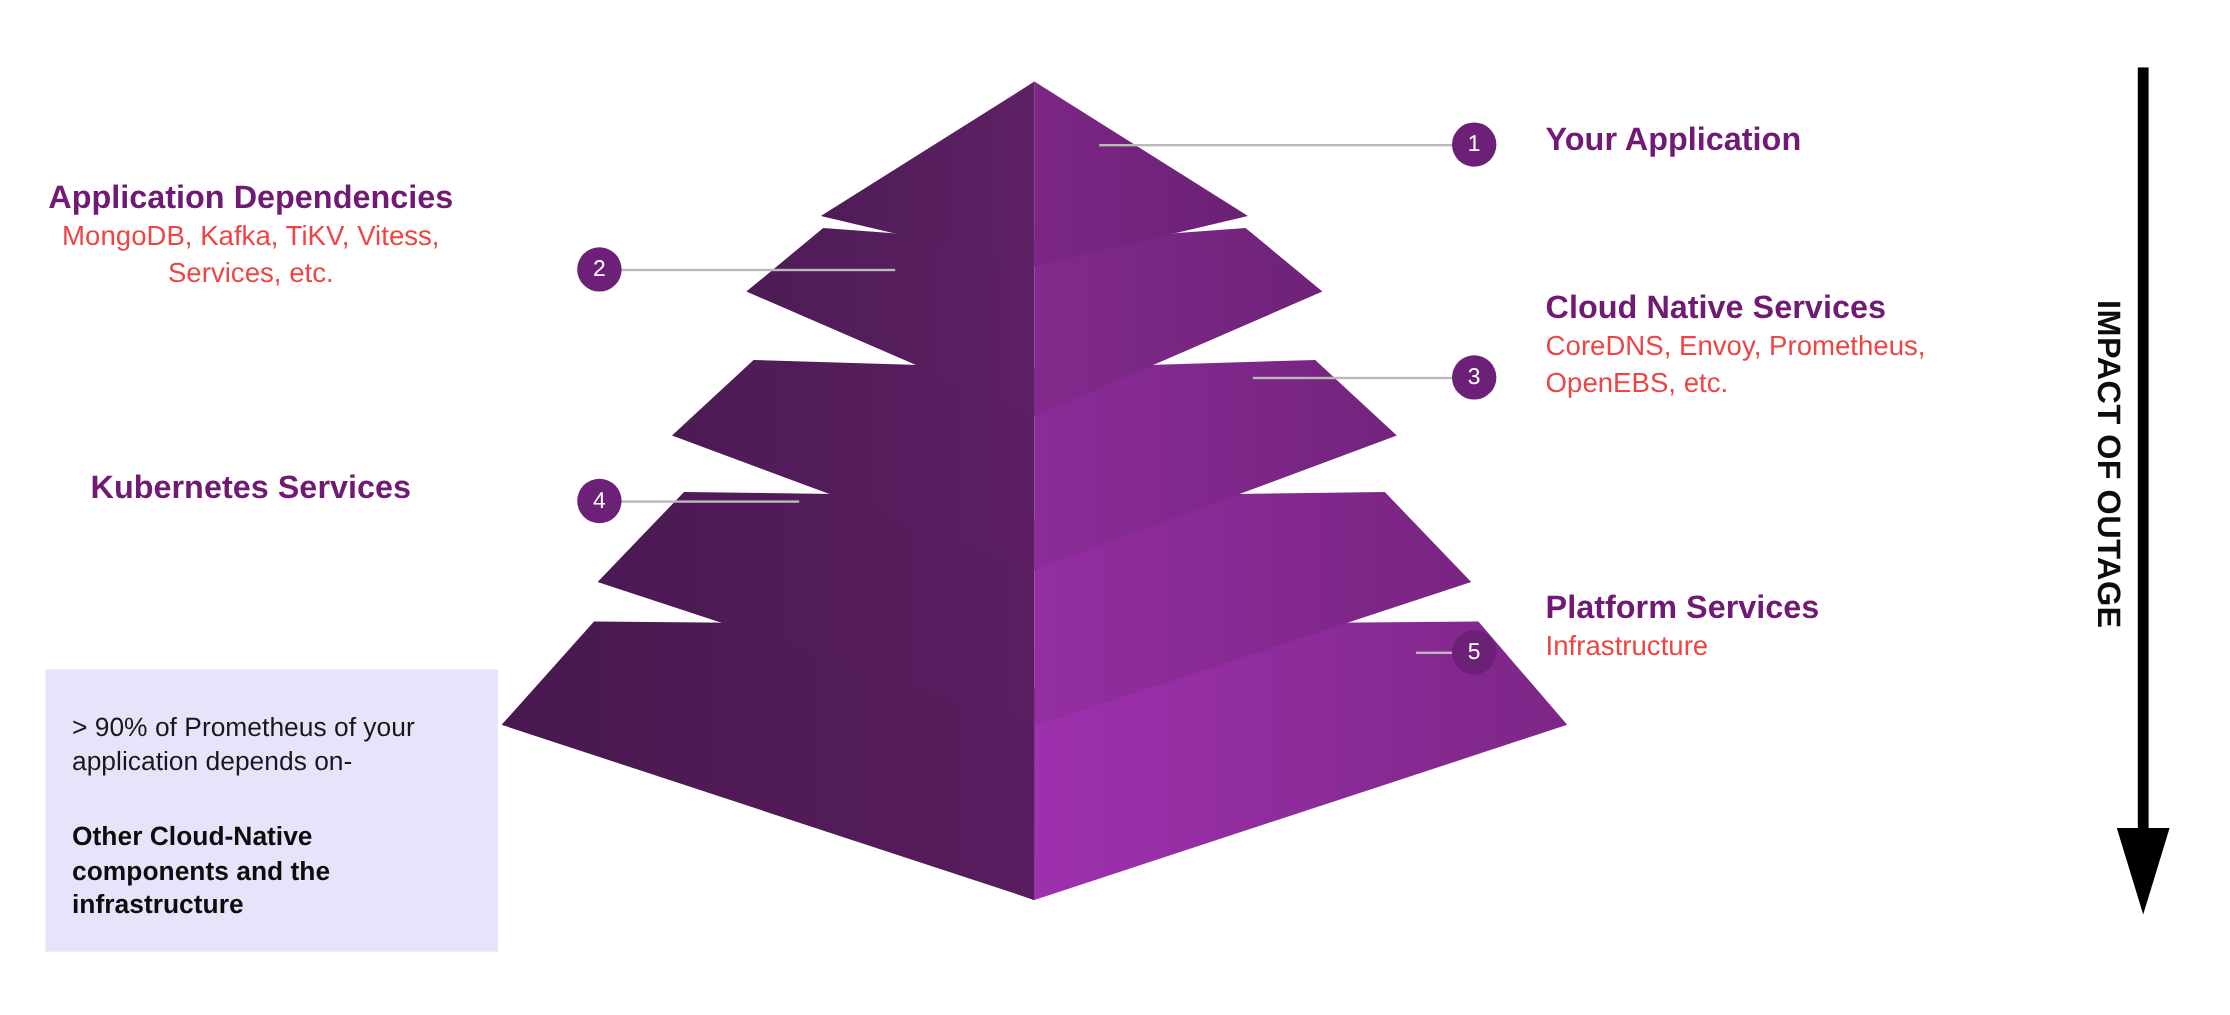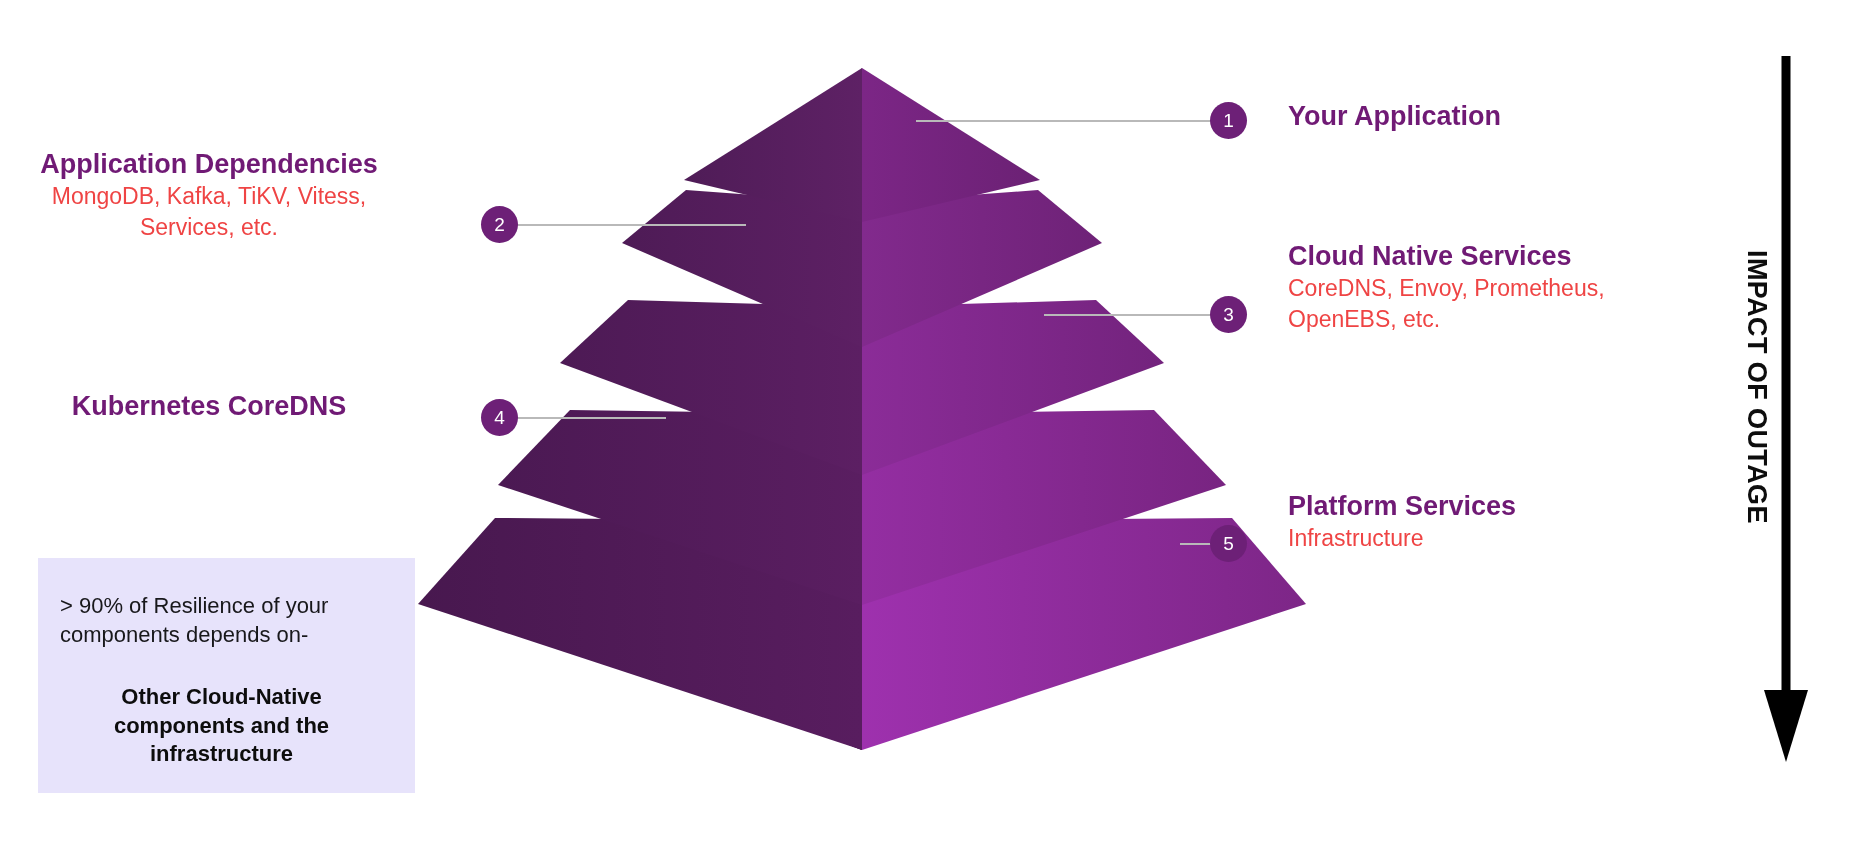--- a/index.html
+++ b/index.html
@@ -105,21 +105,20 @@
     margin: 0;
   }
   .callout-p b { font-weight: normal; }
   .callout-strong {
     font-size: 22px;
     line-height: 1.30;
     font-weight: bold;
     color: #0d0d0d;
     margin: 0;
     padding-top: 34px;
-    text-align: center;
   }
 
   
   #impact-axis {
     position: absolute;
     left: 1740px;
     top: 56px;
     width: 110px;
     height: 712px;
   }
@@ -263,30 +262,30 @@
     <div class="label-sub">Services, etc.</div>
   </div>
 
   <div class="label-block right-block" id="blk-cloud-nat">
     <div class="label-title">Cloud Native Services</div>
     <div class="label-sub">CoreDNS, Envoy, Prometheus,</div>
     <div class="label-sub">OpenEBS, etc.</div>
   </div>
 
   <div class="label-block left-block" id="blk-k8s">
-    <div class="label-title">Kubernetes CoreDNS</div>
+    <div class="label-title">Kubernetes Services</div>
   </div>
 
   <div class="label-block right-block" id="blk-platform">
     <div class="label-title">Platform Services</div>
     <div class="label-sub">Infrastructure</div>
   </div>
 
   <div id="callout">
-    <p class="callout-p"><b>&gt; 90%</b><span> of Resilience of your components depends on-</span></p>
+    <p class="callout-p"><b>&gt; 90%</b><span> of Prometheus of your application depends on-</span></p>
     <p class="callout-strong">Other Cloud-Native components and the infrastructure</p>
   </div>
 
   <svg id="impact-axis" viewBox="0 0 110 712">
     <line x1="46" y1="0" x2="46" y2="640" stroke="#000000" stroke-width="9"></line>
     <polygon points="24,634 68,634 46,706" fill="#000000"></polygon>
   </svg>
   <div id="impact-label">IMPACT OF OUTAGE</div>
 
 </div>

